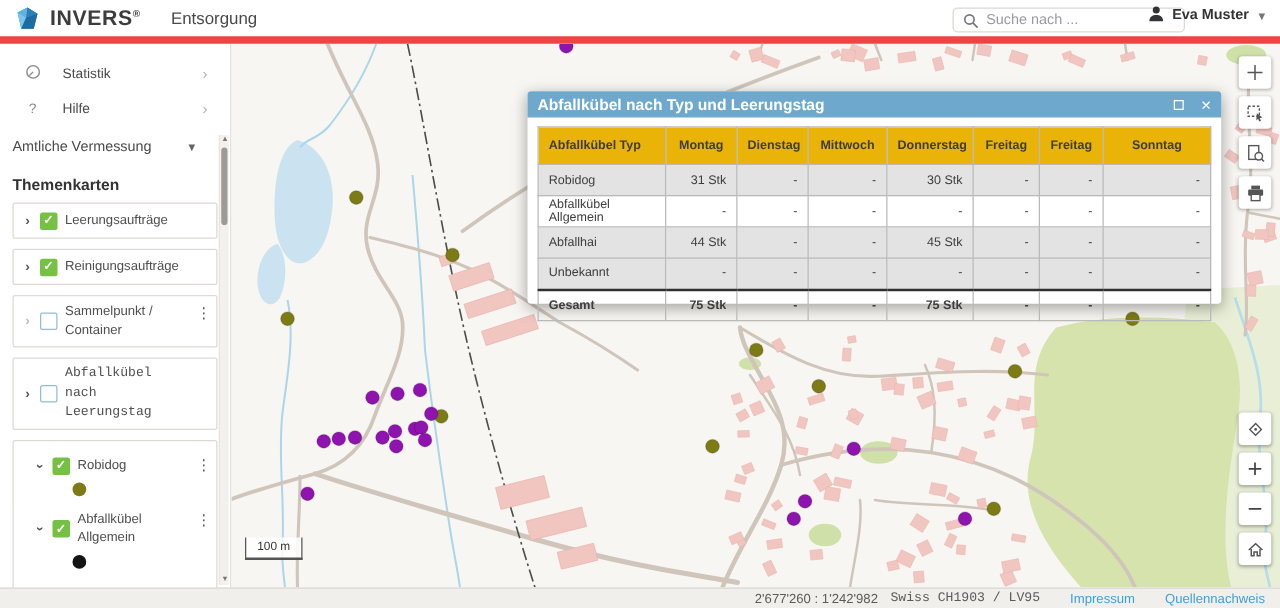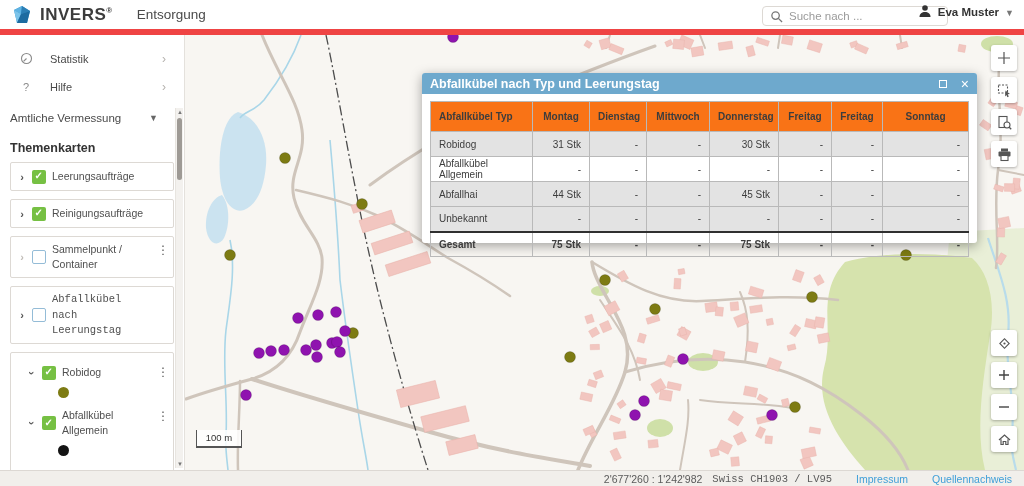--- a/index.html
+++ b/index.html
@@ -81,21 +81,21 @@
   #dialog { position:absolute; left:237px; top:14px; width:555px; height:170px; background:#fff;
     border-radius:3px; box-shadow:0 3px 12px rgba(0,0,0,.35); z-index:10;margin-top:24px; }
   #dialog-header { height:21px; background:#6ea9cd; border-radius:3px 3px 0 0; display:flex;
     align-items:center; padding:0 8px; cursor:move; }
   #dialog-title { color:#fff; font-size:12.5px; font-weight:bold; flex:1; }
   .dlg-max { width:8px; height:8px; border:1.5px solid #fff; margin-right:14px; cursor:pointer; }
   .dlg-close { color:#fff; font-size:14px; line-height:1; cursor:pointer; }
   #dialog-body { padding:7px 8px; }
   #stat-table { border-collapse:collapse; table-layout:fixed; width:539px; border:1px solid #8f8f8f; }
   #stat-table th, #stat-table td { border:1px solid #b9b9b9; font-size:10px; color:#3d3d3d; padding:0 8px; }
-  #stat-table th { height:30px; font-weight:bold; text-align:center; background:#f97316; }
+  #stat-table th { height:30px; font-weight:bold; text-align:center; background:#eab308; }
   #stat-table th:first-child { text-align:left; }
   #stat-table td { height:25px; text-align:right; }
   #stat-table td:first-child { text-align:left; }
   #stat-table tr.shaded td { background:#e3e3e3; }
   #stat-table tr.total td { font-weight:bold; border-top:2px solid #2f2f2f; }
 
   
   #statusbar { position:absolute; left:0; bottom:0; width:1024px; height:16px; background:#f1efeb;
     border-top:1px solid #dcd8d3; display:flex; align-items:center; justify-content:flex-end;
     gap:24px; padding-right:12px; z-index:30; font-size:10.5px; }

